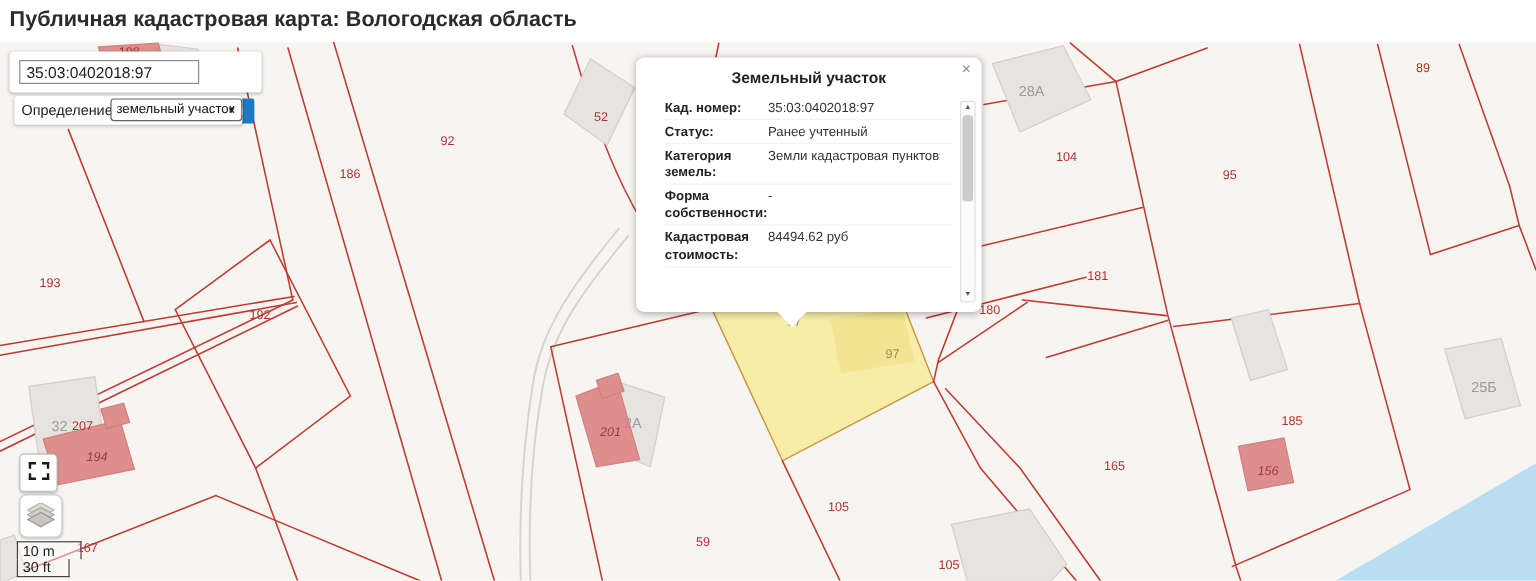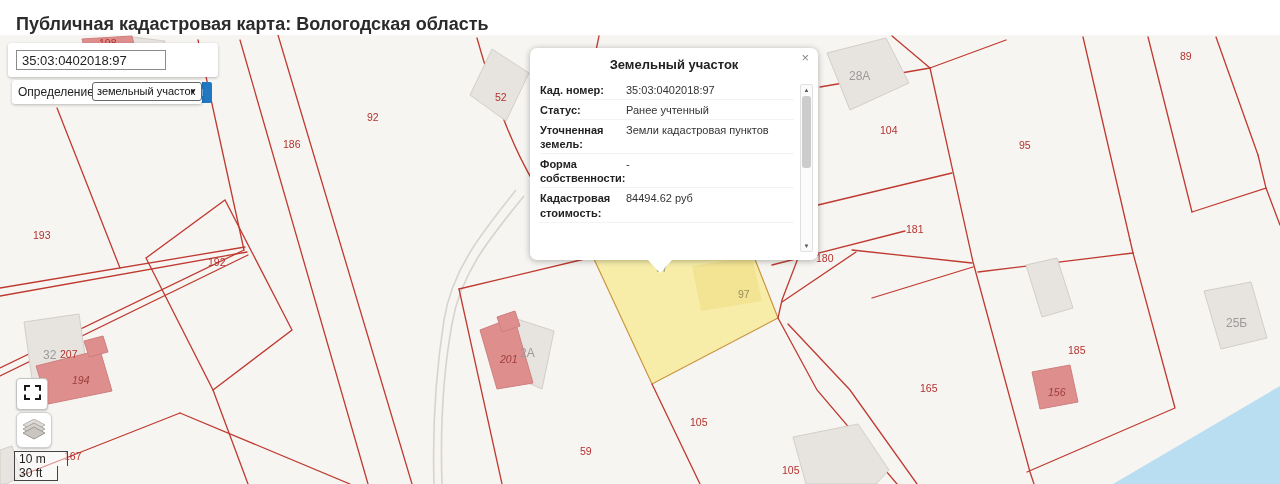--- a/index.html
+++ b/index.html
@@ -1,18 +1,18 @@
 <!DOCTYPE html>
 <html><head>
 <meta charset="utf-8">
 <style>
   html,body{margin:0;padding:0;background:#fff;width:1280px;height:484px;overflow:hidden;
     font-family:"Liberation Sans", sans-serif;}
   .header{position:absolute;left:0;top:0;width:1280px;height:35px;background:#fff;}
-  .header h1{margin:8px;padding:6px 10px 0 8px;font-size:18px;font-weight:bold;color:#2b2b2b;}
+  .header h1{margin:0;padding:6px 10px 0 8px;font-size:18px;font-weight:bold;color:#2b2b2b;}
   .map{position:absolute;left:0;top:35px;width:1280px;height:449px;background:#f7f5f1;overflow:hidden;}
   .map svg{position:absolute;left:0;top:0;}
 
   
   .search-panel{position:absolute;left:8px;top:8px;width:210px;height:34px;background:#fff;
     border-radius:3px;box-shadow:0 1px 3px rgba(0,0,0,.25);z-index:5;}
   .search-panel input{position:absolute;left:8px;top:7px;width:138px;height:16px;border:1px solid #8a8a8a;
     font-size:13px;padding:1px 5px;color:#222;font-family:"Liberation Sans",sans-serif;}
   .search-panel .btn{position:absolute;right:6px;top:7px;width:52px;height:21px;background:#1f78c1;
     color:#fff;font-size:12px;text-align:center;line-height:21px;border-radius:2px;cursor:pointer;margin-top:32px;}
@@ -23,21 +23,21 @@
     border-radius:3px;background:#fff;font-size:11px;line-height:17px;padding-left:4px;color:#111;cursor:pointer;}
   .filter-panel .select .chev{position:absolute;right:4px;top:0;font-size:8px;color:#222;}
 
   
   .popup{position:absolute;left:530px;top:13px;width:288px;height:212px;background:#fff;border-radius:7px;
     box-shadow:0 1px 6px rgba(0,0,0,.3);z-index:6;font-size:11px;color:#333;}
   .popup:after{content:"";position:absolute;left:118px;top:100%;border:12px solid transparent;
     border-top:13px solid #fff;border-bottom:none;}
   .popup .ttl{text-align:center;font-weight:bold;font-size:13px;color:#222;padding-top:9px;}
   .popup .close{position:absolute;top:4px;right:9px;color:#888;font-size:13px;cursor:pointer;line-height:12px;}
-  .pp-rows{position:absolute;left:10px;right:24px;top:32px;}
+  .pp-rows{position:absolute;left:24px;right:24px;top:32px;}
   .pp-row{display:flex;padding:3px 0 2px 0;border-bottom:1px solid #f3f3f3;line-height:1.28;}
   .pp-row .l{width:86px;font-weight:bold;color:#222;flex:none;}
   .pp-row .v{flex:1;color:#333;}
   .pp-scroll{position:absolute;right:5px;top:36px;bottom:8px;width:11px;border:1px solid #e0e0e0;
     border-radius:2px;background:#fbfbfb;}
   .pp-scroll .ar{position:absolute;left:0;width:100%;text-align:center;font-size:6px;color:#555;height:8px;line-height:8px;}
   .pp-scroll .up{top:1px;} .pp-scroll .dn{bottom:1px;}
   .pp-scroll .thumb{position:absolute;left:1px;right:1px;top:11px;height:72px;background:#ccc;border-radius:3px;}
 
   
@@ -187,21 +187,21 @@
     <div class="pp-rows" id="popup-rows">
         <div class="pp-row">
           <span class="l">Кад. номер:</span>
           <span class="v">35:03:0402018:97</span>
         </div>
         <div class="pp-row">
           <span class="l">Статус:</span>
           <span class="v">Ранее учтенный</span>
         </div>
         <div class="pp-row">
-          <span class="l">Уточненная земель:</span>
+          <span class="l">Категория земель:</span>
           <span class="v">Земли кадастровая пунктов</span>
         </div>
         <div class="pp-row">
           <span class="l">Форма собственности:</span>
           <span class="v">-</span>
         </div>
         <div class="pp-row">
           <span class="l">Кадастровая стоимость:</span>
           <span class="v">84494.62 руб</span>
         </div>

